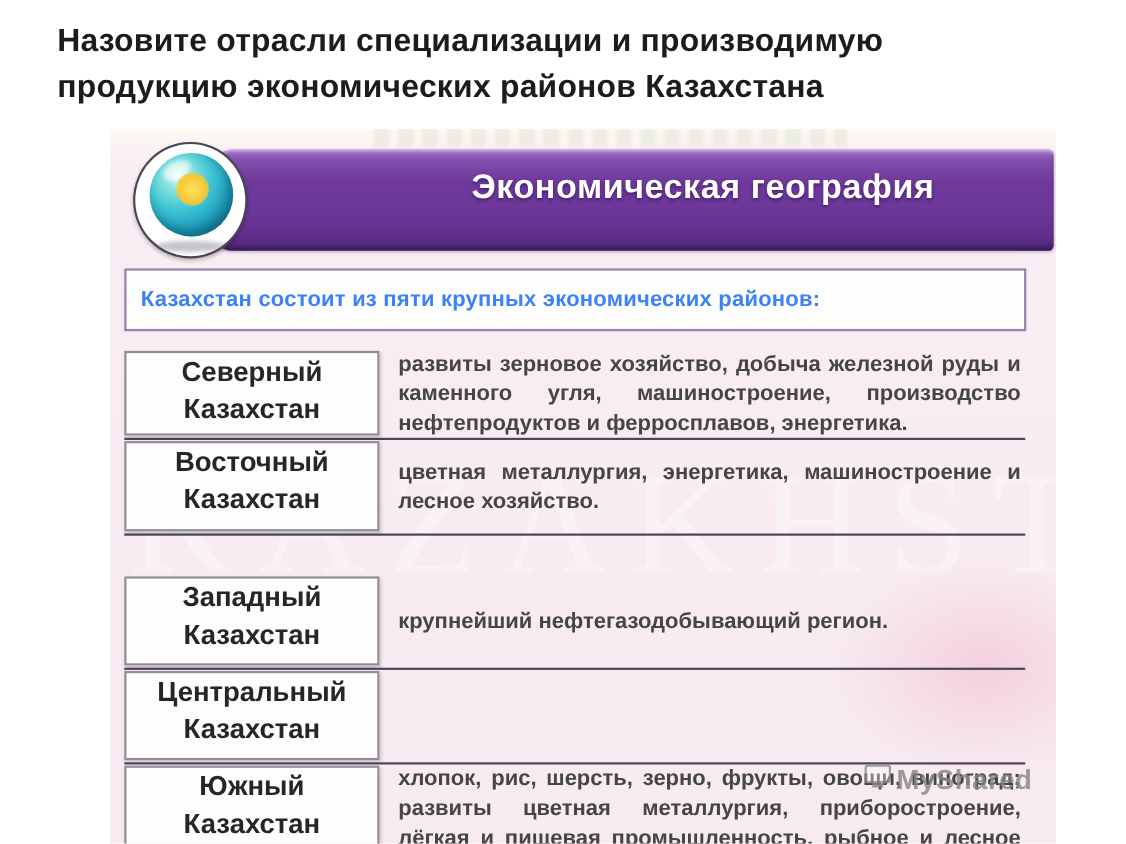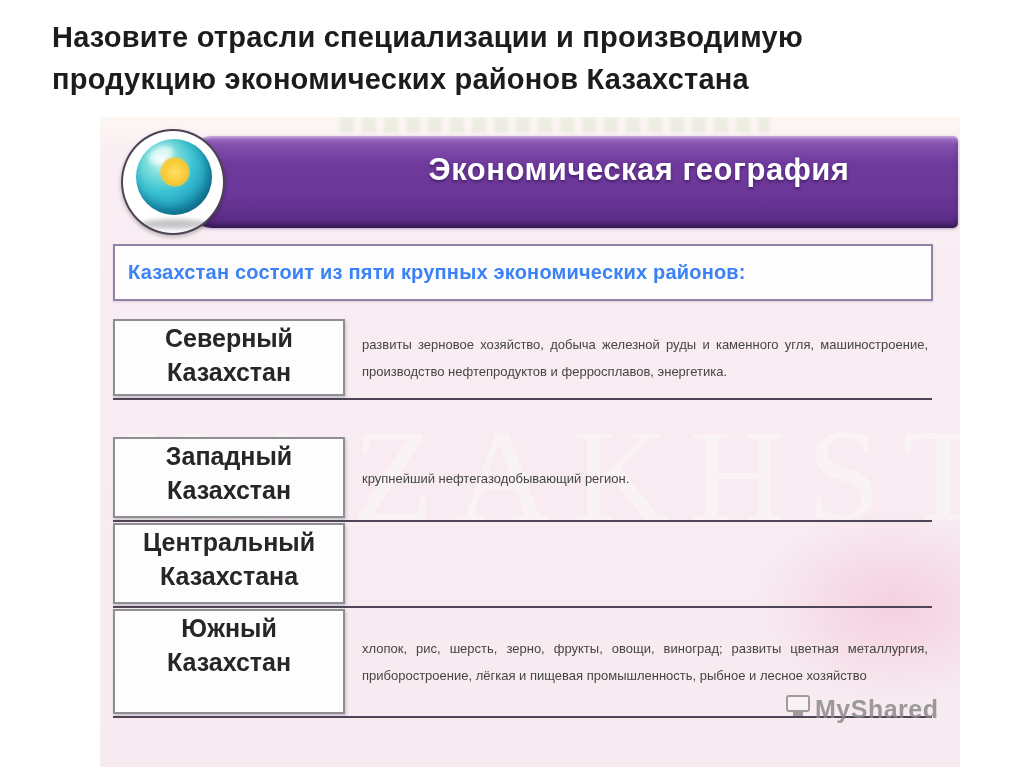--- a/index.html
+++ b/index.html
@@ -186,22 +186,22 @@
     color: #262626;
     line-height: 34px;
   }
   .region-desc-cell {
     position: absolute;
     left: 239px; right: 0; top: 0; bottom: 0;
     display: flex; align-items: center;
     padding: 4px 4px 4px 10px;
   }
   .region-desc {
-    font-size: 13px;
-    font-weight: 400;
+    font-size: 20px;
+    font-weight: 700;
     color: #454545;
     line-height: 27px;
     text-align: justify;
     text-align-last: left;
     width: 100%;
   }
 
   
   .site-watermark {
     position: absolute;
@@ -265,33 +265,41 @@
 
     <div class="region-row r1">
       <div class="region-name-cell">
         <span class="region-name">Северный Казахстан</span>
       </div>
       <div class="region-desc-cell">
         <span class="region-desc">развиты зерновое хозяйство, добыча железной руды и каменного угля, машиностроение, производство нефтепродуктов и ферросплавов, энергетика.</span>
       </div>
     </div>
 
+    <div class="region-row r2">
+      <div class="region-name-cell">
+        <span class="region-name">Восточный Казахстан</span>
+      </div>
+      <div class="region-desc-cell">
+        <span class="region-desc">цветная металлургия, энергетика, машиностроение и лесное хозяйство.</span>
+      </div>
+    </div>
 
     <div class="region-row r3">
       <div class="region-name-cell">
         <span class="region-name">Западный Казахстан</span>
       </div>
       <div class="region-desc-cell">
         <span class="region-desc">крупнейший нефтегазодобывающий регион.</span>
       </div>
     </div>
 
     <div class="region-row r4">
       <div class="region-name-cell">
-        <span class="region-name">Центральный Казахстана</span>
+        <span class="region-name">Центральный Казахстан</span>
       </div>
     </div>
 
     <div class="region-row r5">
       <div class="region-name-cell">
         <span class="region-name">Южный Казахстан</span>
       </div>
       <div class="region-desc-cell">
         <span class="region-desc">хлопок, рис, шерсть, зерно, фрукты, овощи, виноград; развиты цветная металлургия, приборостроение, лёгкая и пищевая промышленность, рыбное и лесное хозяйство</span>
       </div>

